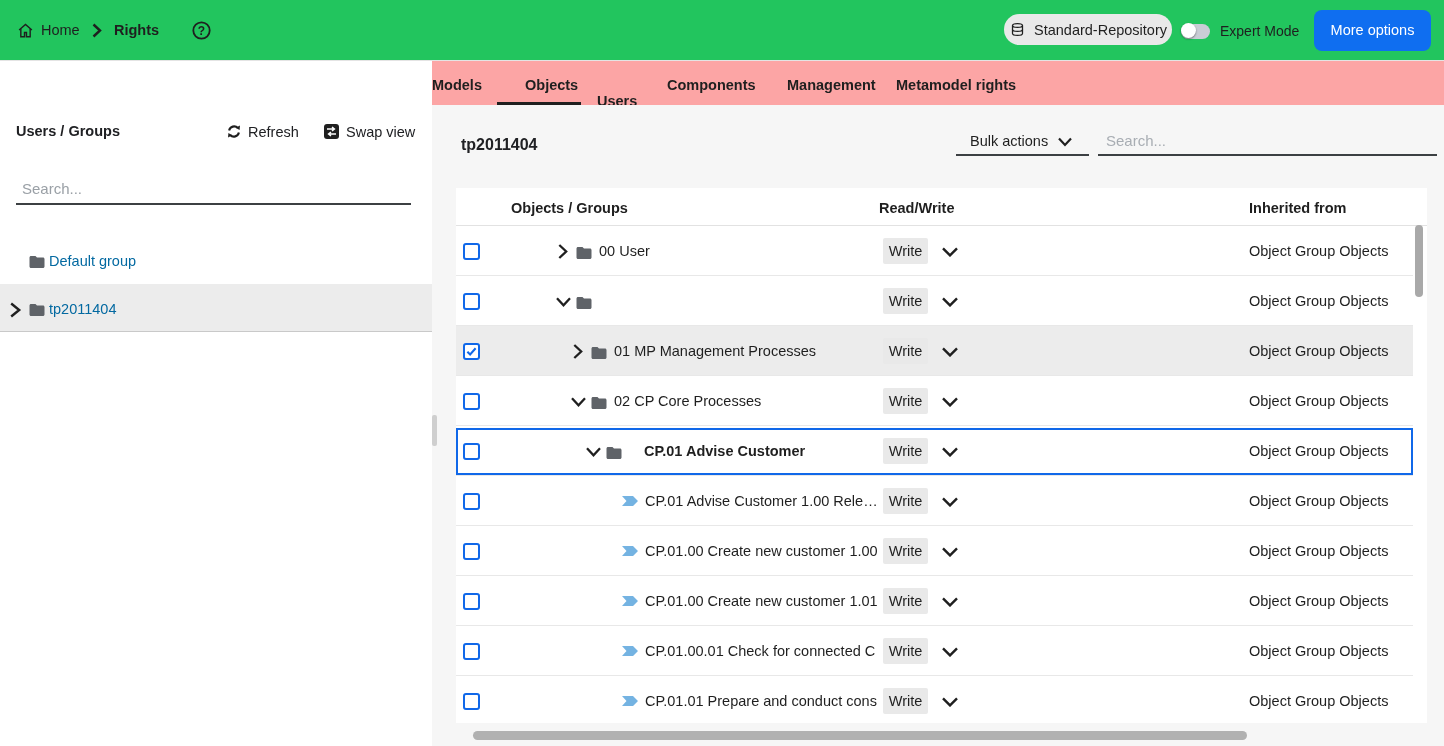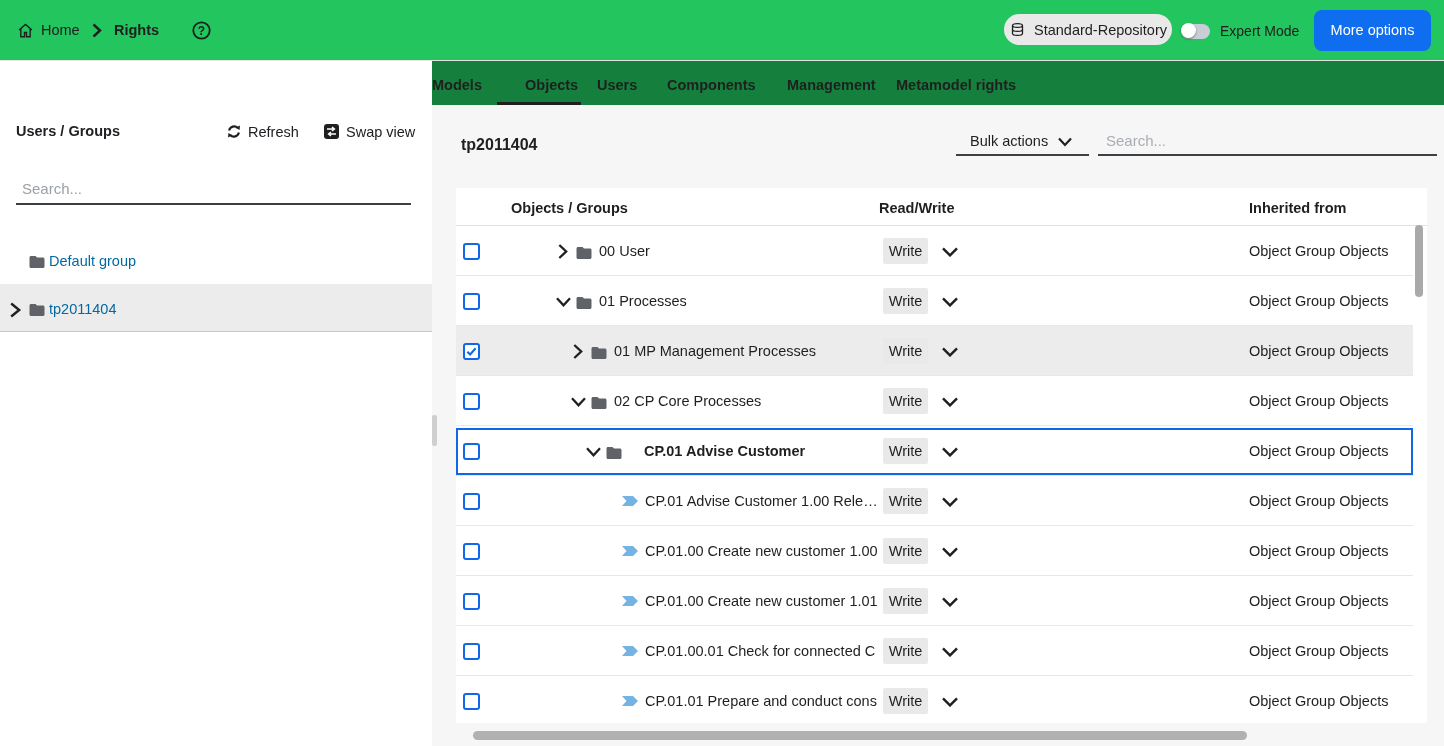--- a/index.html
+++ b/index.html
@@ -22,21 +22,21 @@
 #left { position:absolute; left:0; top:61px; width:432px; height:685px; background:#fff; }
 #lp-title { position:absolute; left:16px; top:62px; font-size:14.5px; font-weight:bold; }
 #lp-refresh { position:absolute; left:248px; top:63px; font-size:14.5px; }
 #lp-swap { position:absolute; left:346px; top:63px; font-size:14.5px; }
 #lp-search-ph { position:absolute; left:22px; top:119px; font-size:15px; color:#9aa0a6; }
 #lp-search-line { position:absolute; left:16px; top:142px; width:395px; height:2px; background:#3c4043; }
 #lp-row2 { position:absolute; left:0; top:223px; width:432px; height:48px; background:#ececec; border-bottom:1px solid #c9c9c9; }
 .lp-text { font-size:14.5px; color:#0369a1; white-space:nowrap; }
 
 
-#tabs { position:absolute; left:432px; top:61px; width:1012px; height:44px; background:#15803d; }
+#tabs { position:absolute; left:432px; top:61px; width:1012px; height:44px; background:#fca5a5; }
 .tab { position:absolute; top:16px; font-size:14.5px; font-weight:bold; color:#1f1f1f; }
 #tab-underline { position:absolute; left:65px; top:41px; width:84px; height:3px; background:#1f1f1f; }
 
 
 #main { position:absolute; left:432px; top:105px; width:1012px; height:641px; background:#f6f6f6; }
 #main-title { position:absolute; left:29px; top:31px; font-size:16px; font-weight:bold; }
 #bulk { position:absolute; left:538px; top:28px; font-size:14.5px; color:#1f1f1f; }
 #bulk-line { position:absolute; left:524px; top:49px; width:133px; height:1.5px; background:#3c4043; }
 #search2-ph { position:absolute; left:674px; top:27px; font-size:15px; color:#a8adb3; }
 #search2-line { position:absolute; left:666px; top:49px; width:339px; height:1.5px; background:#3c4043; }
@@ -123,21 +123,21 @@
     </svg>
   <svg class="abs" style="left:28px; top:240px;" width="18" height="18" viewBox="0 0 24 24" fill="#5f6368">
       <path d="M10 4H4c-1.1 0-2 .9-2 2v12c0 1.1.9 2 2 2h16c1.1 0 2-.9 2-2V8c0-1.1-.9-2-2-2h-8l-2-2z"></path>
     </svg>
   <span class="abs lp-text" style="left:49px; top:240px;">tp2011404</span>
 </div>
 
 <div id="tabs">
   <span class="tab" style="left:0px;">Models</span>
   <span class="tab" style="left:93px;">Objects</span>
-  <span class="tab" style="left:165px;">Users</span>
+  <span class="tab" style="left:165px;margin-top:16px;">Users</span>
   <span class="tab" style="left:235px;">Components</span>
   <span class="tab" style="left:355px;">Management</span>
   <span class="tab" style="left:464px;">Metamodel rights</span>
   <div id="tab-underline"></div>
 </div>
 
 <div id="main">
   <span id="main-title">tp2011404</span>
   <span id="bulk">Bulk actions</span>
   <svg class="abs" style="left:625px; top:32px;" width="16" height="10" viewBox="0 0 16 10" fill="none" stroke="#1f1f1f" stroke-width="2.2">
@@ -171,21 +171,20 @@
       <span class="inh">Object Group Objects</span>
     </div>
   <div class="row" style="top:88px;">
       <div class="cb"></div>
       <svg class="abs" style="left:100px; top:21px;" width="15" height="10" viewBox="0 0 15 10" fill="none" stroke="#1f1f1f" stroke-width="2.3">
         <polyline points="1,1.3 7.5,8.2 14,1.3"></polyline>
       </svg>
       <svg class="abs" style="left:119px; top:18px;" width="18" height="18" viewBox="0 0 24 24" fill="#5f6368">
         <path d="M10 4H4c-1.1 0-2 .9-2 2v12c0 1.1.9 2 2 2h16c1.1 0 2-.9 2-2V8c0-1.1-.9-2-2-2h-8l-2-2z"></path>
       </svg>
-      <span class="nm" style="left:143px; width:279px;">01 Processes</span>
       <div class="wbtn">Write</div>
       <svg class="wchev" width="16" height="10" viewBox="0 0 16 10" fill="none" stroke="#1f1f1f" stroke-width="2.4">
         <polyline points="1,1.3 8,8.4 15,1.3"></polyline>
       </svg>
       <span class="inh">Object Group Objects</span>
     </div>
   <div class="row gray" style="top:138px;">
       <div class="cb">
         <svg style="position:absolute;left:1px;top:1px;" width="11" height="11" viewBox="0 0 12 12" fill="none" stroke="#1068e9" stroke-width="2.2">
           <polyline points="1.5,6.2 4.5,9.3 10.5,2.5"></polyline>

